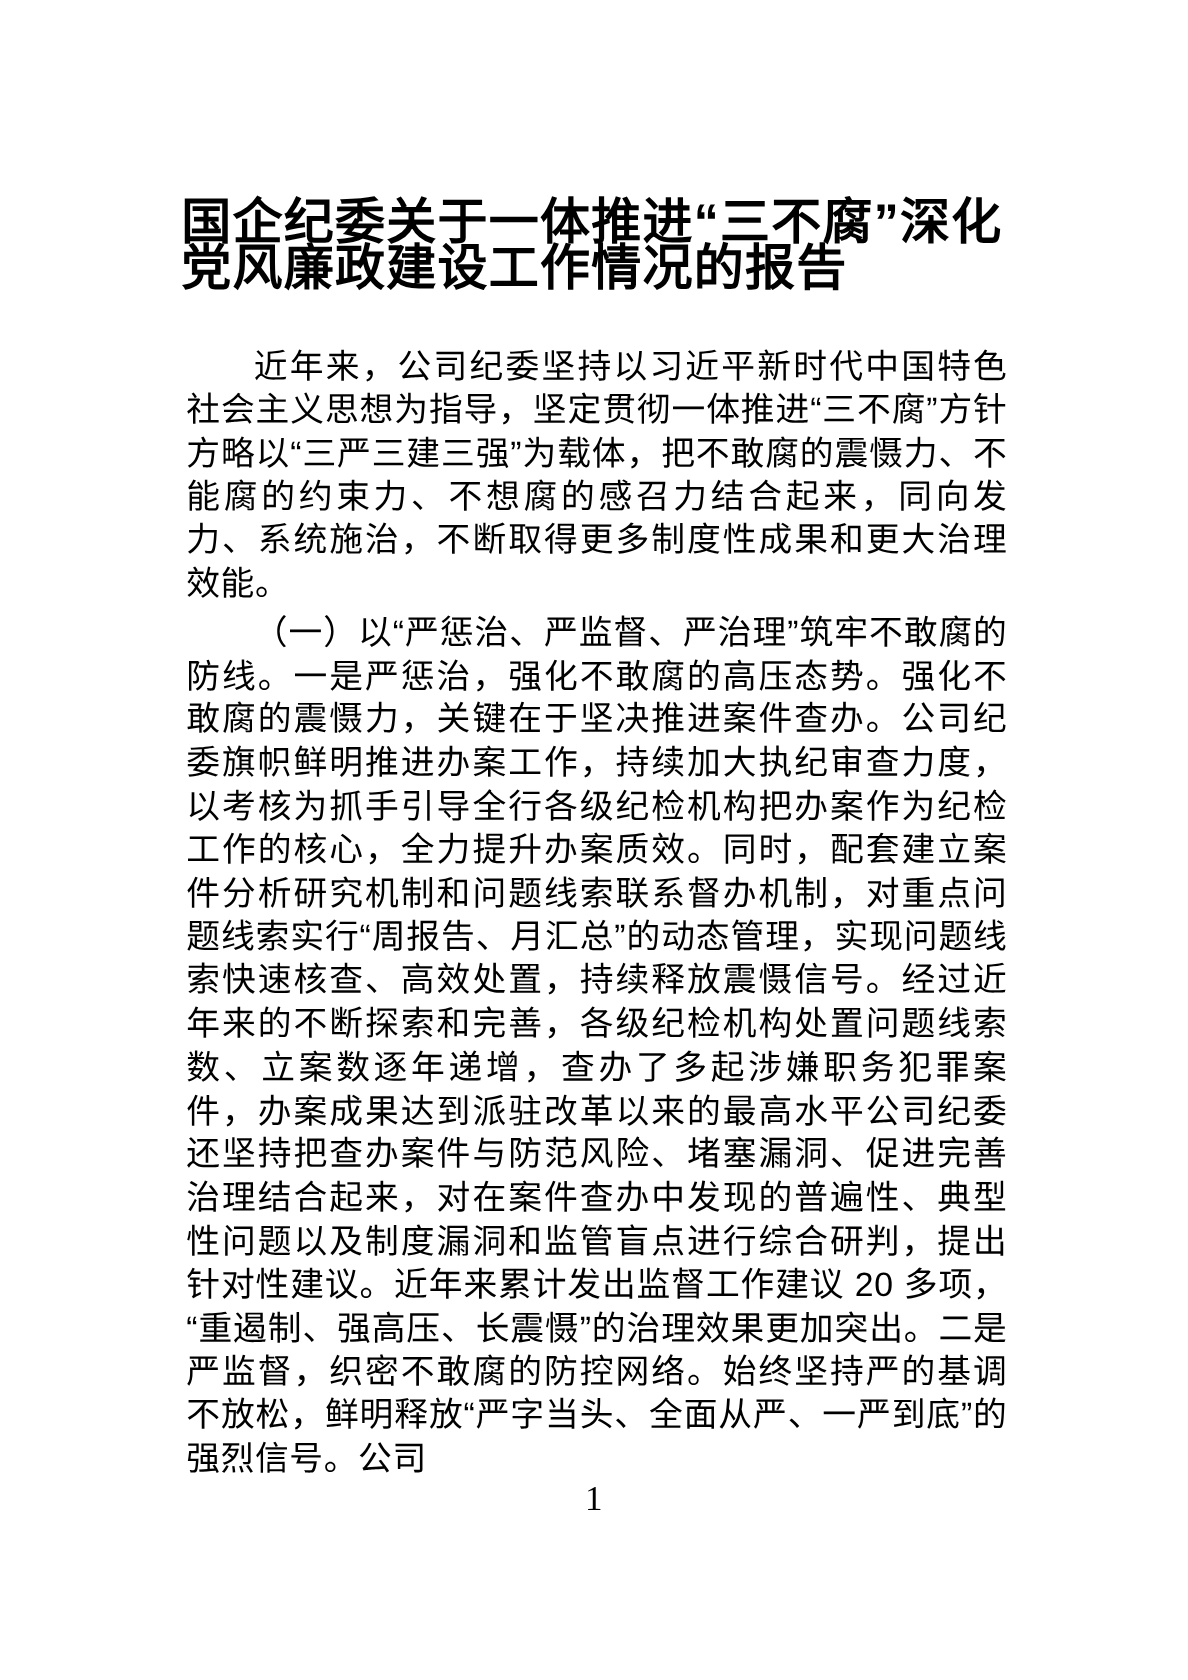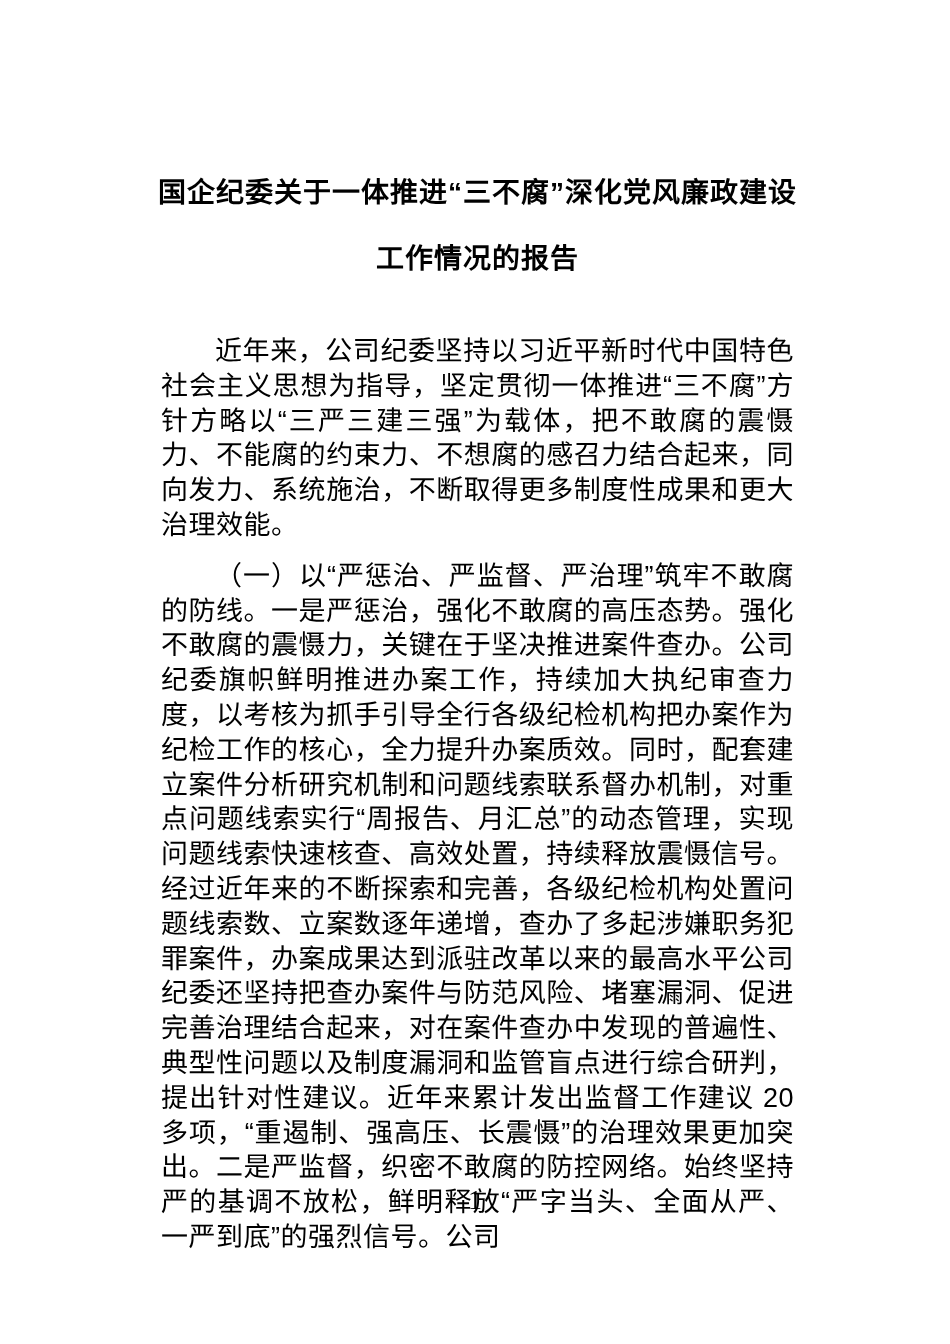--- a/index.html
+++ b/index.html
@@ -16,29 +16,28 @@
     font-family: "Liberation Sans", "DejaVu Sans", sans-serif;
     overflow: hidden;
   }
   .content {
     position: absolute;
     left: 145px;
     top: 160px;
     width: 665px;
   }
   .doc-title {
-    font-size: 28px;
+    font-size: 40px;
     font-weight: 700;
-    line-height: 66px;
-    text-align: center;
+    line-height: 37px;
     letter-spacing: 1px;
     margin: 0 0 42px 0;
   }
   .doc-body p {
-    margin: 16px;
+    margin: 4px;
     font-size: 27px;
     line-height: 34.8px;
     text-align: justify;
     text-justify: inter-character;
     text-indent: 2em;
     letter-spacing: 0.5px;
     word-break: break-all;
   }
   .page-footer {
     position: absolute;

